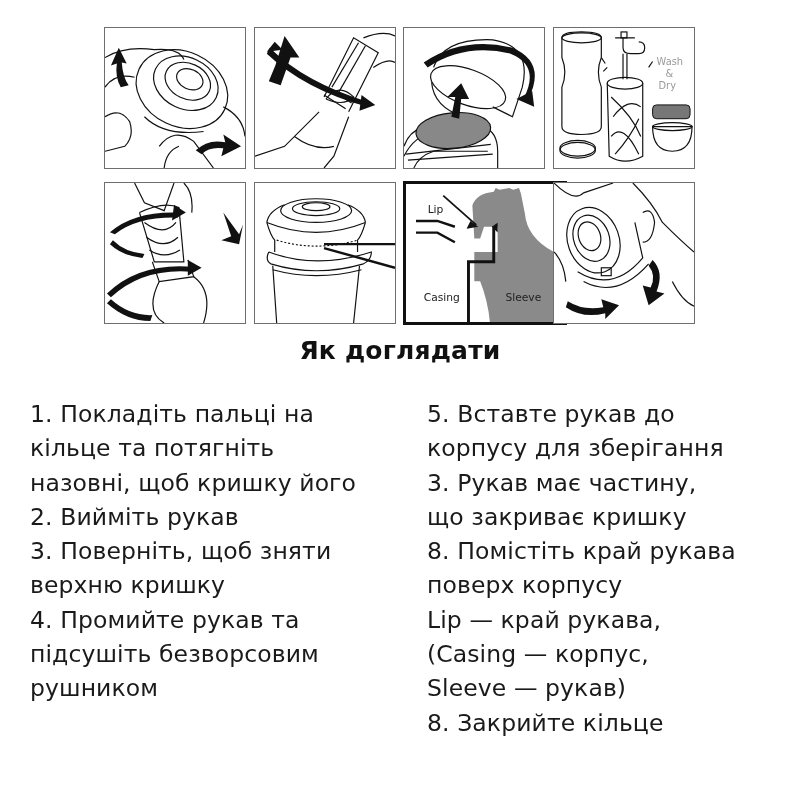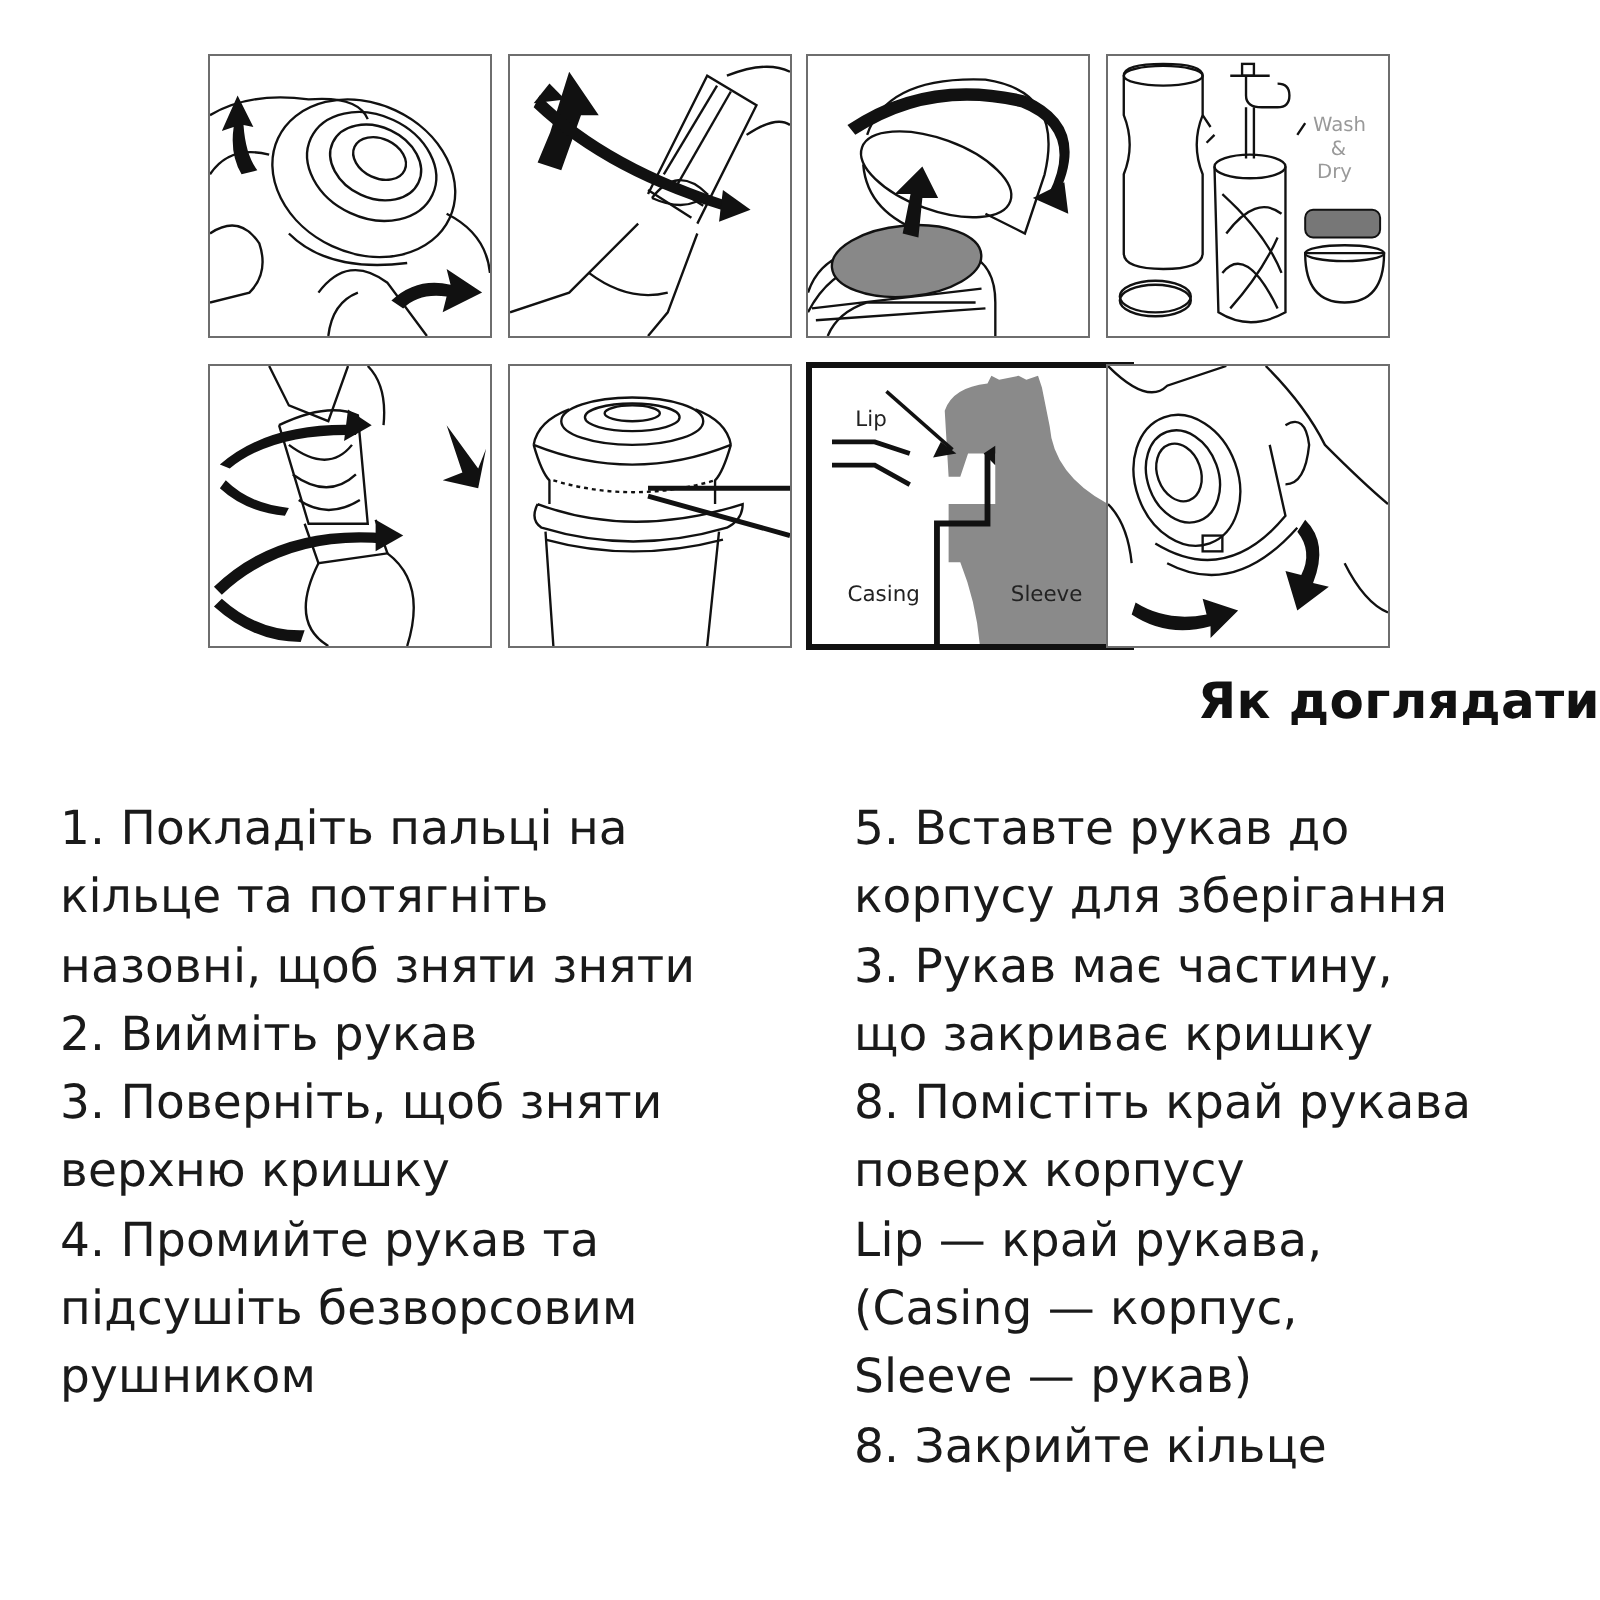--- a/index.html
+++ b/index.html
@@ -31,21 +31,21 @@
   .panel svg {
     width: 100%;
     height: 100%;
     display: block;
   }
   .title {
     position: absolute;
     left: 0;
     top: 336px;
     width: 800px;
-    text-align: right;
+    text-align: center;
     font-family: "DejaVu Sans", sans-serif;
     font-weight: bold;
     font-size: 25px;
     letter-spacing: 0.2px;
     color: #111;
   }
   .col {
     position: absolute;
     top: 397px;
     font-family: "DejaVu Sans", sans-serif;
@@ -235,21 +235,21 @@
       <path d="M14 120 Q30 130 50 126 L48 118 L66 124 L52 138 L52 132 Q30 138 12 126 Z"></path>
     </g>
   </svg>
 </div>
 
 <div class="title">Як доглядати</div>
 
 <div class="col left">
   <span class="line">1. Покладіть пальці на</span>
   <span class="line">кільце та потягніть</span>
-  <span class="line">назовні, щоб зняти зняти</span>
+  <span class="line">назовні, щоб кришку його</span>
   <span class="line">2. Вийміть рукав</span>
   <span class="line">3. Поверніть, щоб зняти</span>
   <span class="line">верхню кришку</span>
   <span class="line">4. Промийте рукав та</span>
   <span class="line">підсушіть безворсовим</span>
   <span class="line">рушником</span>
 </div>
 
 <div class="col right">
   <span class="line">5. Вставте рукав до</span>

